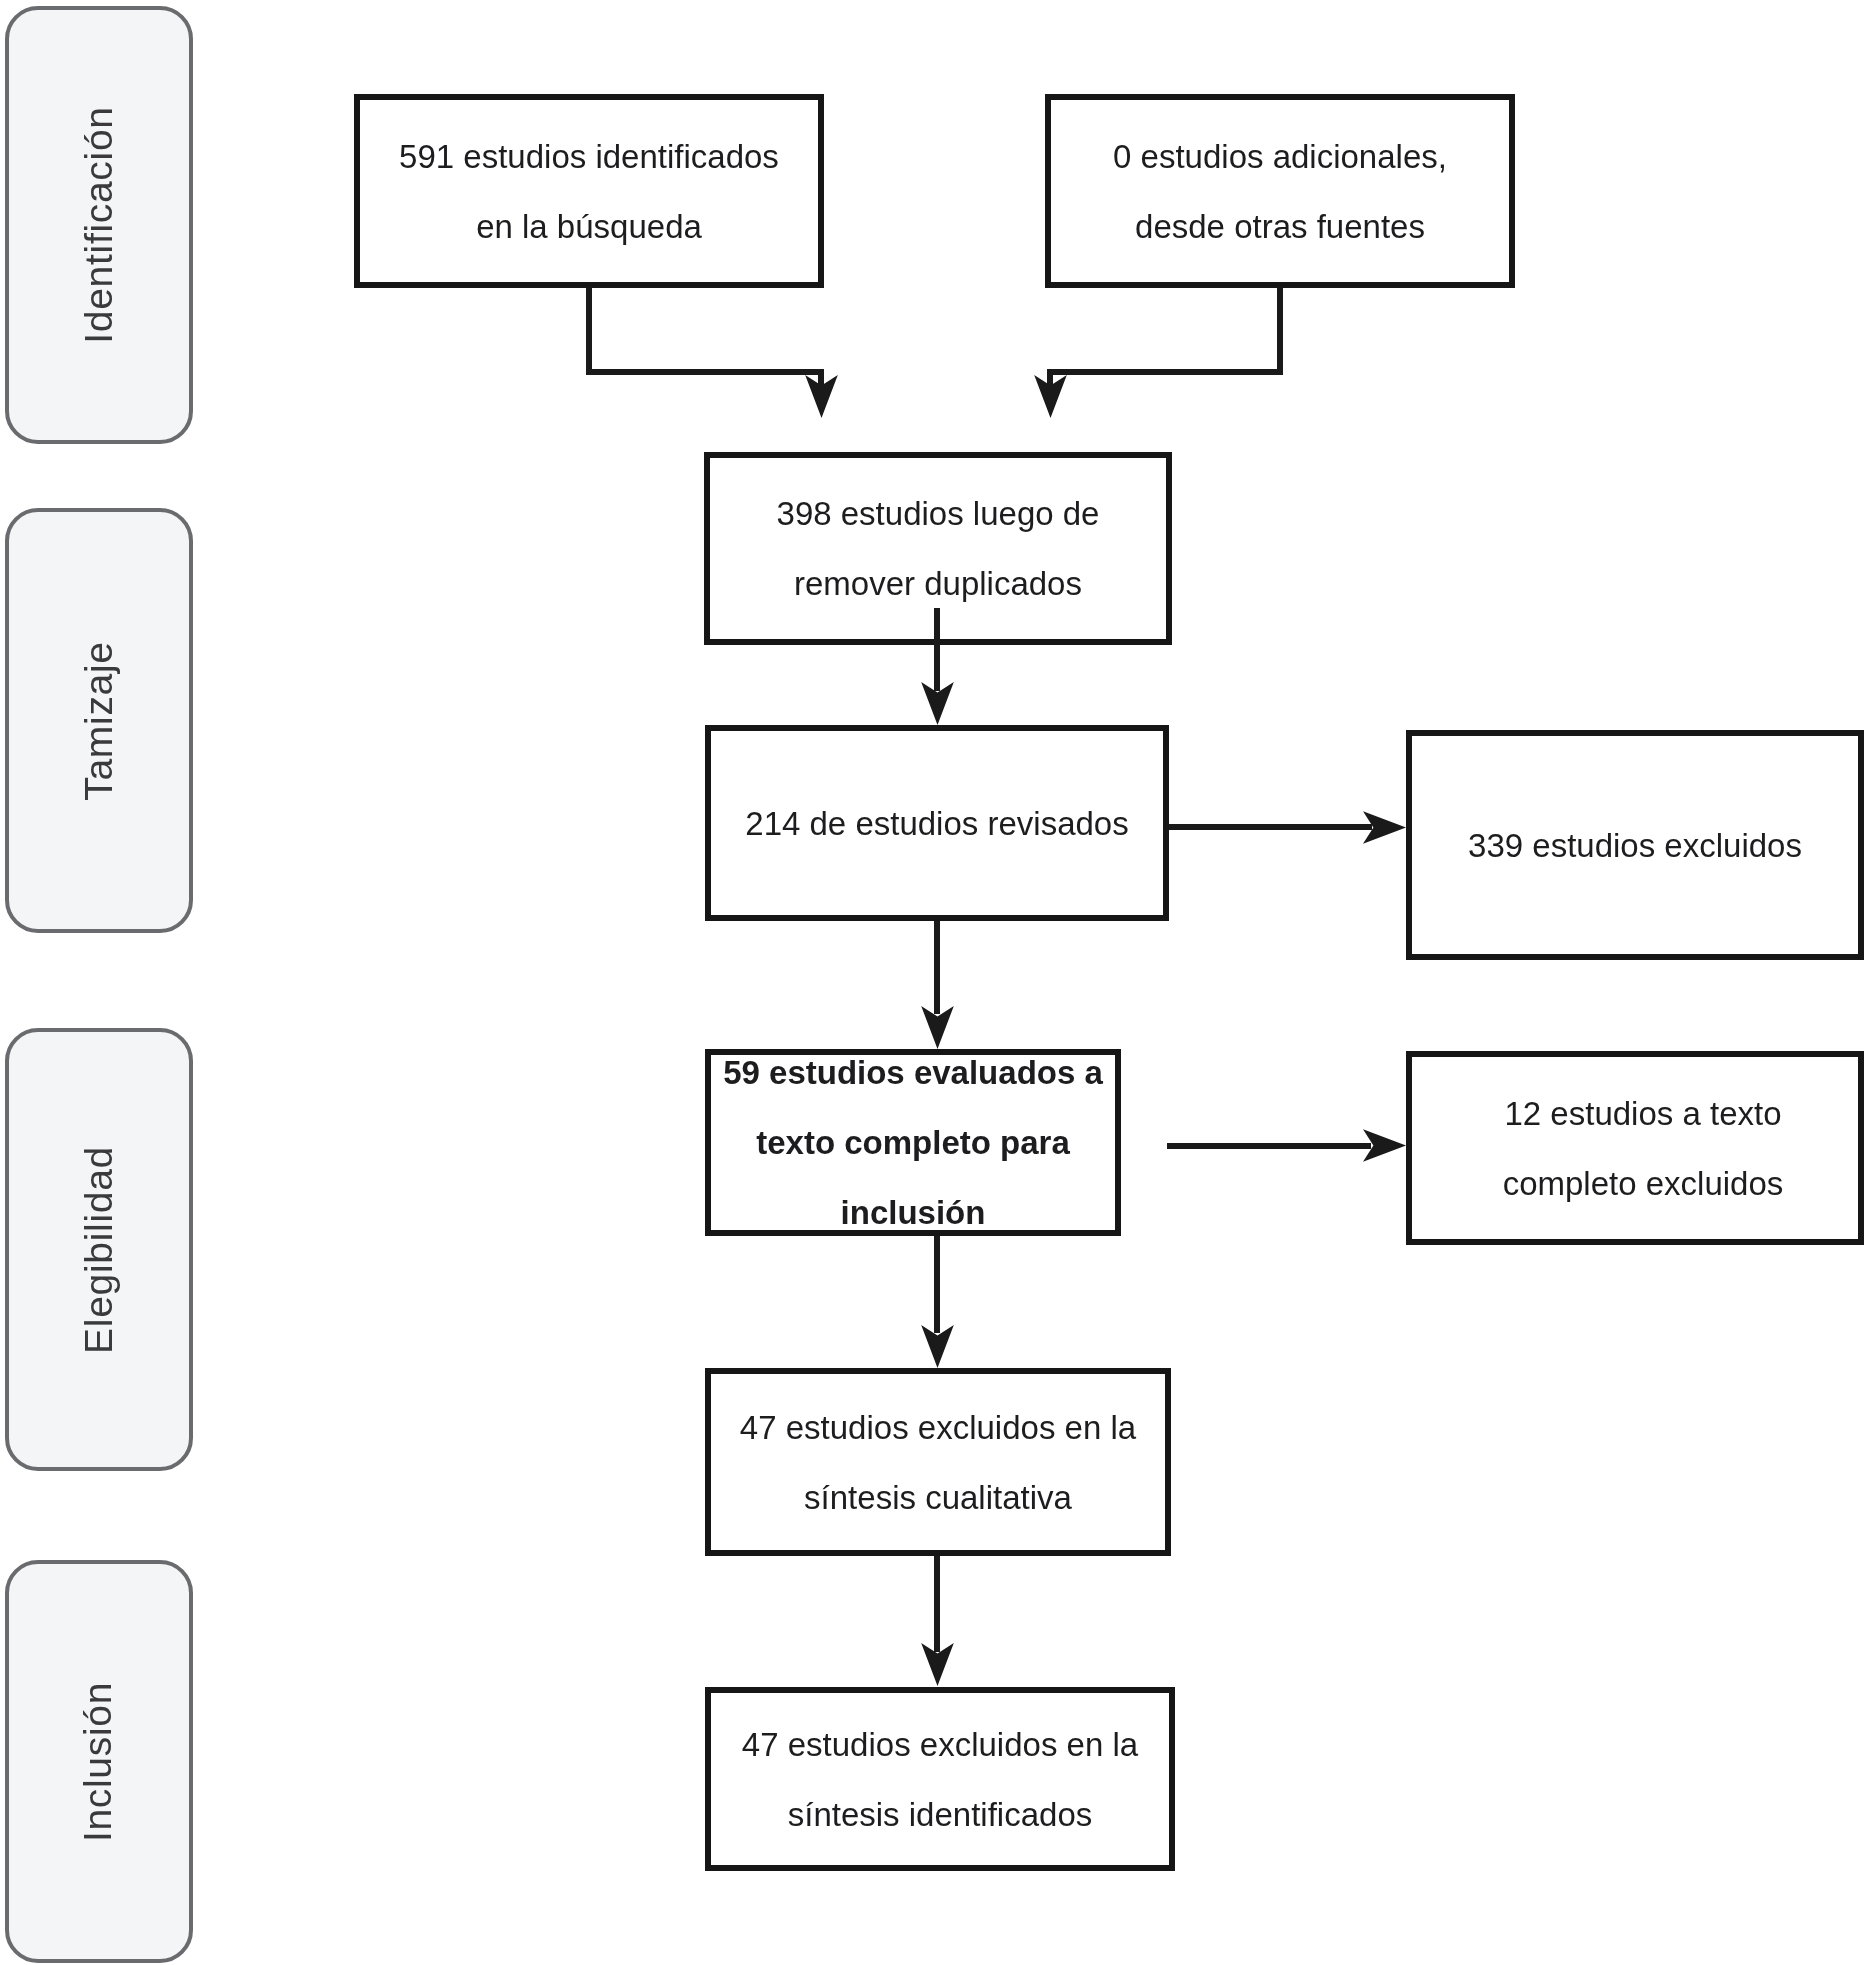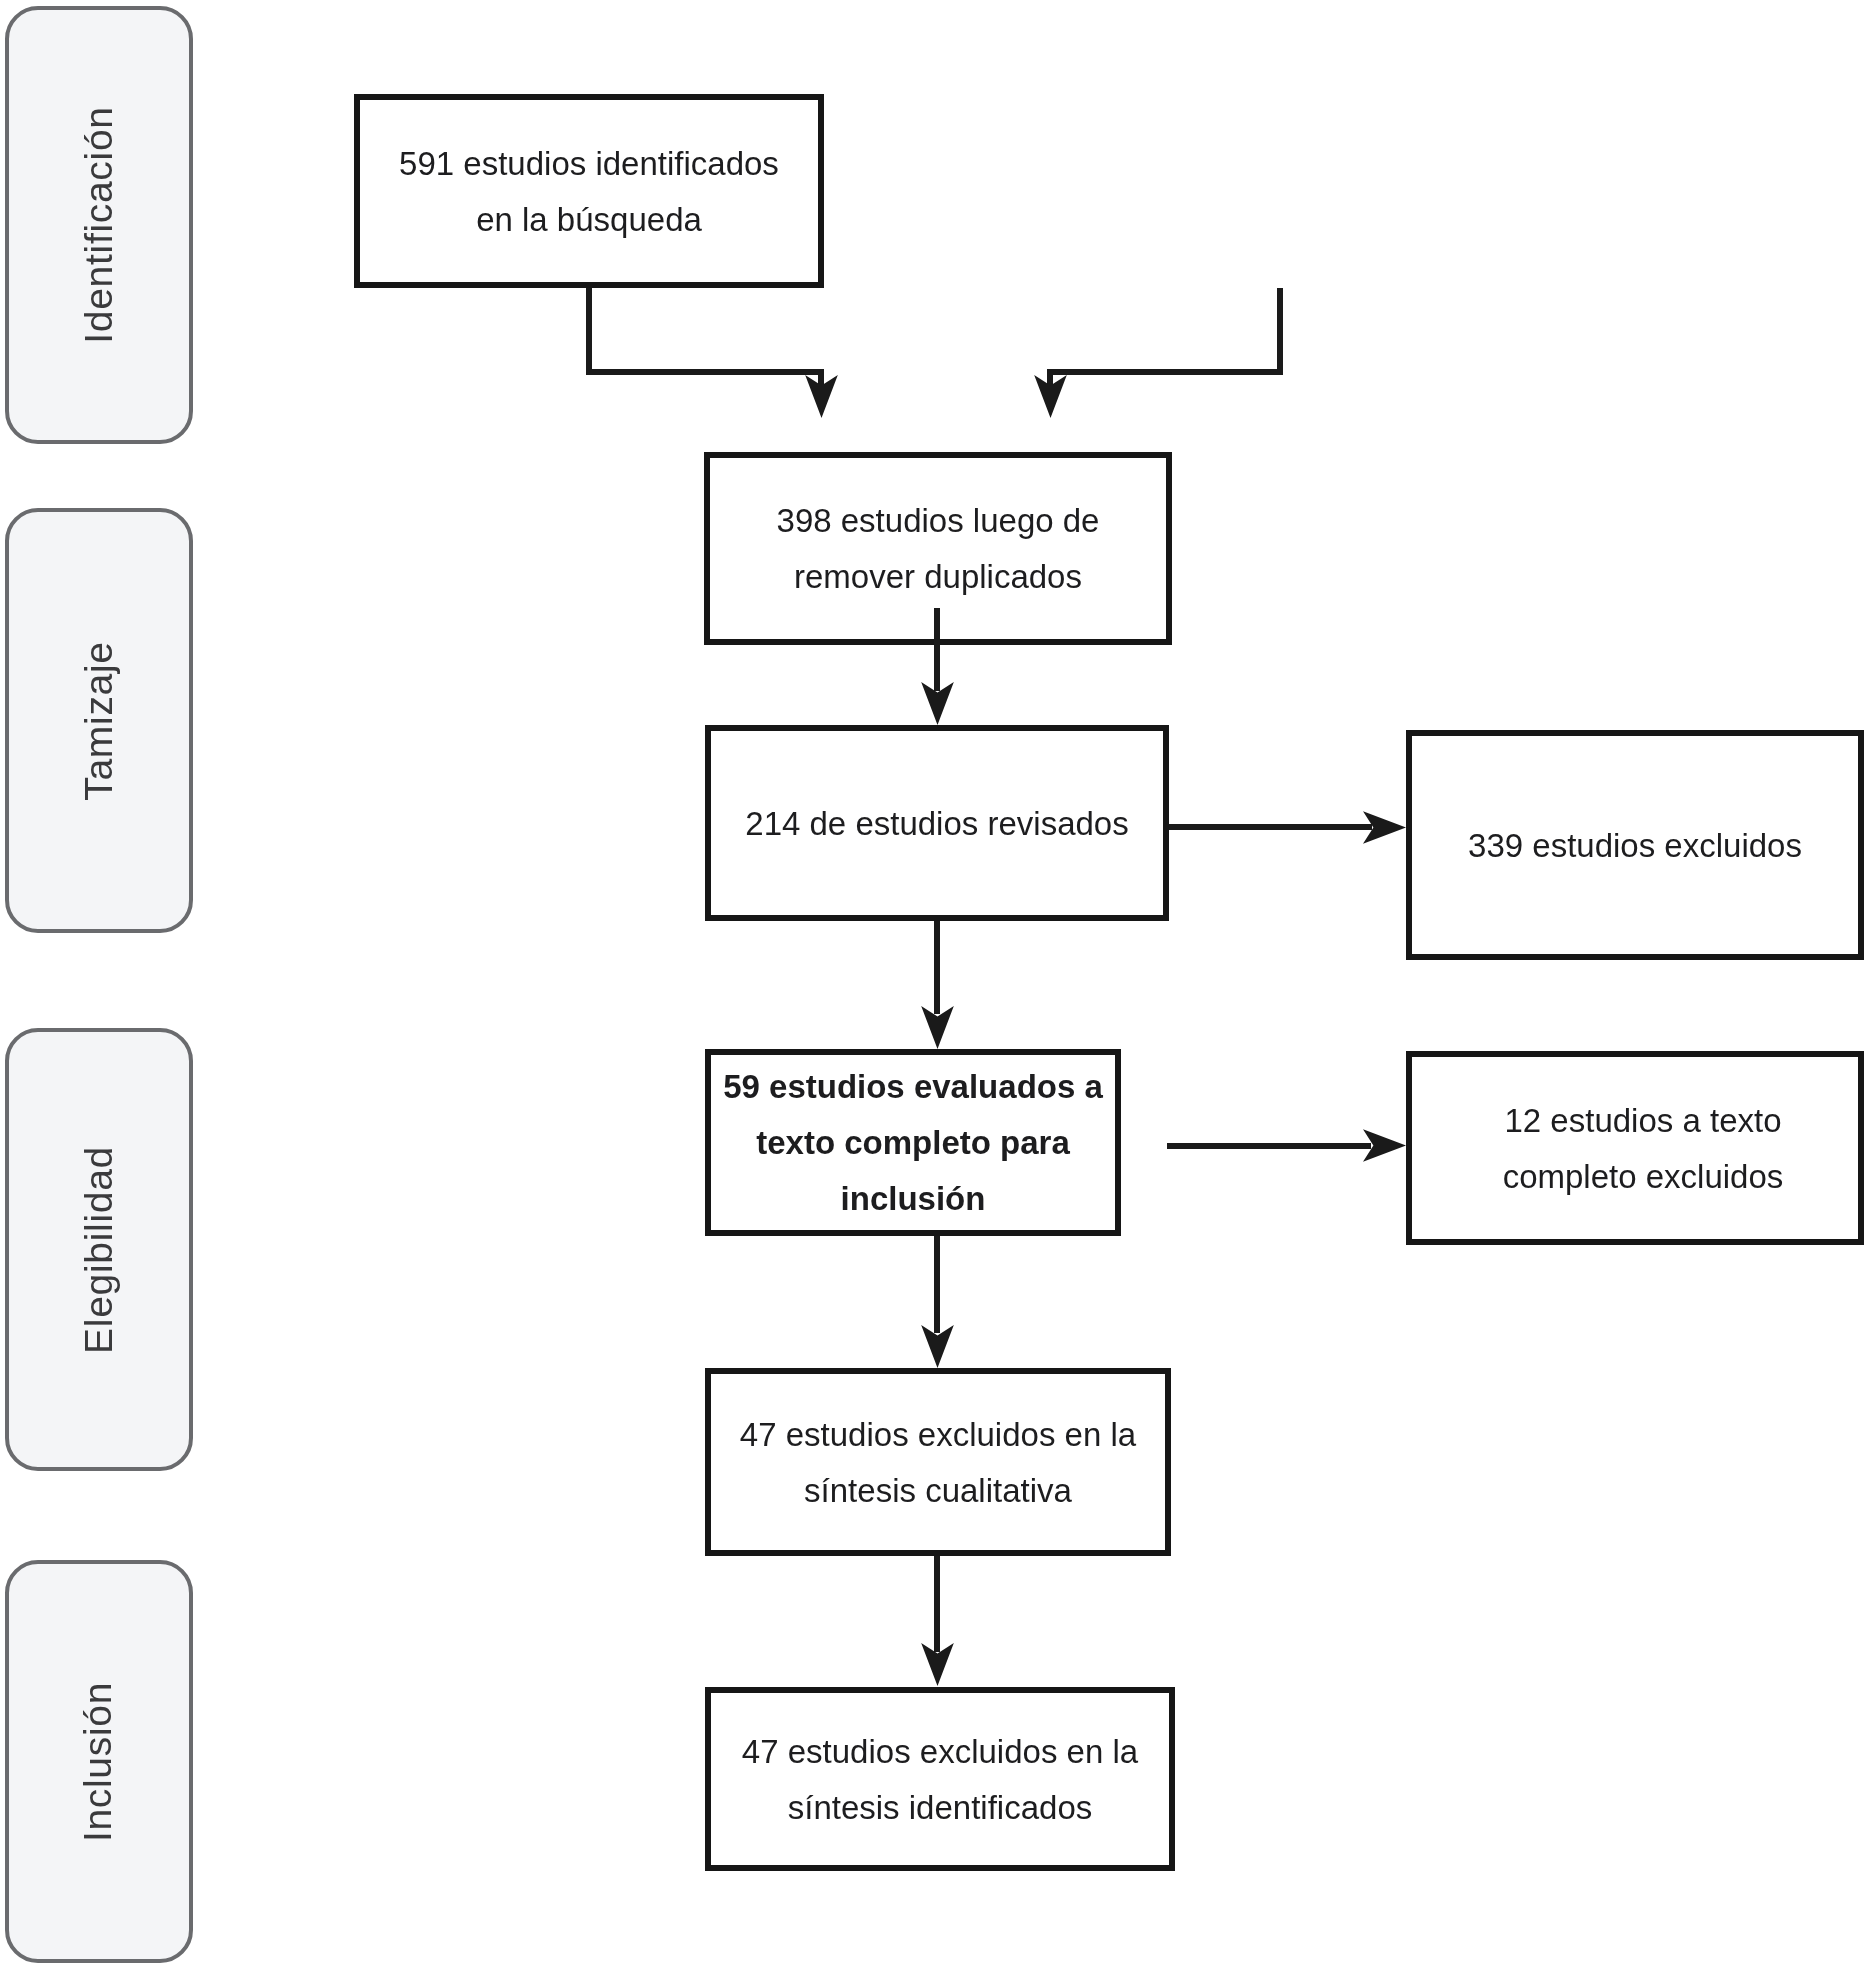--- a/index.html
+++ b/index.html
@@ -34,21 +34,21 @@
   
   .node {
     position: absolute;
     box-sizing: border-box;
     background: #ffffff;
     border: 6px solid #161616;
     display: flex;
     flex-direction: column;
     justify-content: center;
     align-items: center;
-    gap: 23px;
+    gap: 37px;
     text-align: center;
   }
   .node .line {
     font-size: 33px;
     line-height: 1;
     color: #1d1d1f;
     white-space: nowrap;
   }
   
   .cline {
@@ -74,20 +74,24 @@
   </div>
   <div class="stage" style="top:1560px; height:403px;">
     <span class="stage-label">Inclusión</span>
   </div>
 
   <div class="node" style="left:354px; top:94px; width:470px; height:194px;">
     <div class="line">591 estudios identificados</div>
     <div class="line">en la búsqueda</div>
   </div>
 
+  <div class="node" style="left:1045px; top:94px; width:470px; height:194px;">
+    <div class="line">0 estudios adicionales,</div>
+    <div class="line">desde otras fuentes</div>
+  </div>
 
   <div class="node" style="left:704px; top:415px; width:468px; height:193px;margin-top:37px;">
     <div class="line">398 estudios luego de</div>
     <div class="line">remover duplicados</div>
   </div>
 
   <div class="node" style="left:705px; top:725px; width:464px; height:196px;">
     <div class="line">214 de estudios revisados</div>
   </div>
 

